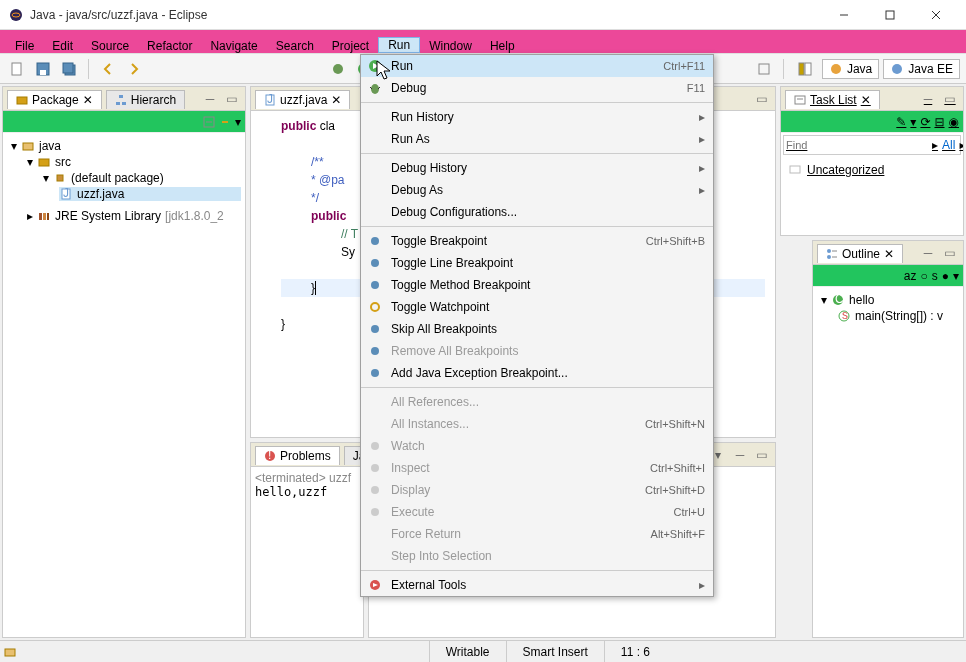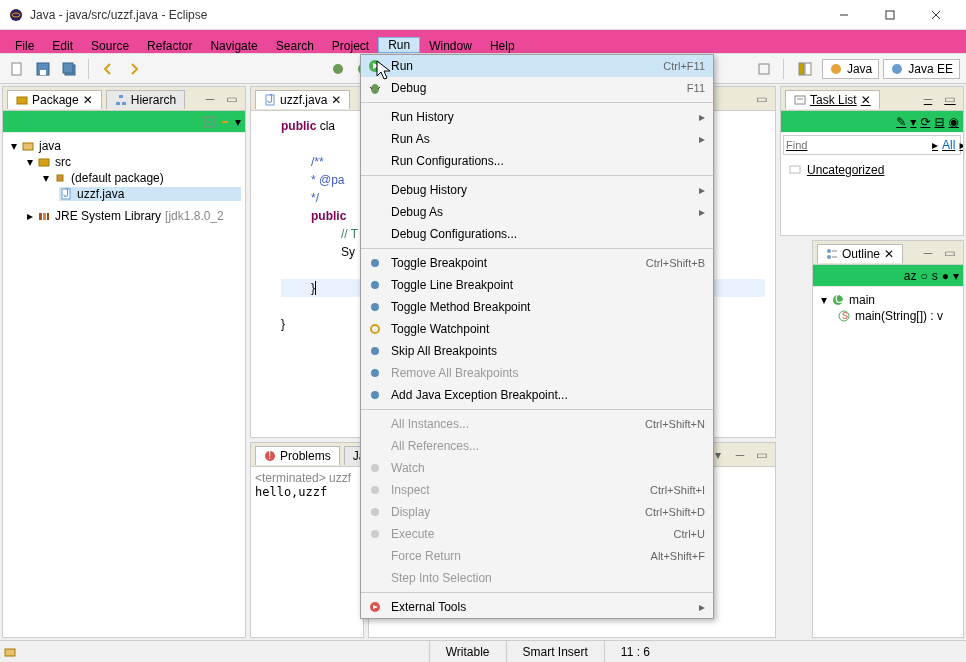--- a/index.html
+++ b/index.html
@@ -461,21 +461,21 @@
         <ul style="padding-left:4px;">
           <li>
               <div class="node">
                 <span>▾</span>
                 <span class="ticon">
                   <svg width="12" height="12">
                     <circle cx="6" cy="6" r="5" fill="#4caf50"></circle>
                     <text x="3" y="9" fill="#fff" font-size="8">C</text>
                   </svg>
                 </span>
-                <span>main</span>
+                <span>hello</span>
               </div>
             <ul>
               <li>
                   <div class="node">
                     <span class="ticon">
                       <svg width="12" height="12">
                         <circle cx="6" cy="6" r="5" fill="#fff" stroke="#4caf50"></circle>
                         <text x="4" y="9" fill="#d9534f" font-size="7">s</text>
                       </svg>
                     </span>
@@ -514,23 +514,20 @@
     </div>
     <hr>
     <div class="row">
       <span class="lbl">Run History</span>
       <span class="sub">▸</span>
     </div>
     <div class="row">
       <span class="lbl">Run As</span>
       <span class="sub">▸</span>
     </div>
-    <div class="row">
-      <span class="lbl">Run Configurations...</span>
-    </div>
     <hr>
     <div class="row">
       <span class="lbl">Debug History</span>
       <span class="sub">▸</span>
     </div>
     <div class="row">
       <span class="lbl">Debug As</span>
       <span class="sub">▸</span>
     </div>
     <div class="row">
@@ -589,25 +586,25 @@
     <div class="row">
       <span class="picon">
         <svg width="12" height="12">
           <circle cx="6" cy="6" r="4" fill="#5b8db8"></circle>
         </svg>
       </span>
       <span class="lbl">Add Java Exception Breakpoint...</span>
     </div>
     <hr>
     <div class="row disabled">
+      <span class="lbl">All References...</span>
+    </div>
+    <div class="row disabled">
       <span class="lbl">All Instances...</span>
       <span class="accel">Ctrl+Shift+N</span>
-    </div>
-    <div class="row disabled">
-      <span class="lbl">All References...</span>
     </div>
     <div class="row disabled">
       <span class="picon">
         <svg width="12" height="12">
           <circle cx="6" cy="6" r="4" fill="#ccc"></circle>
         </svg>
       </span>
       <span class="lbl">Watch</span>
     </div>
     <div class="row disabled">

